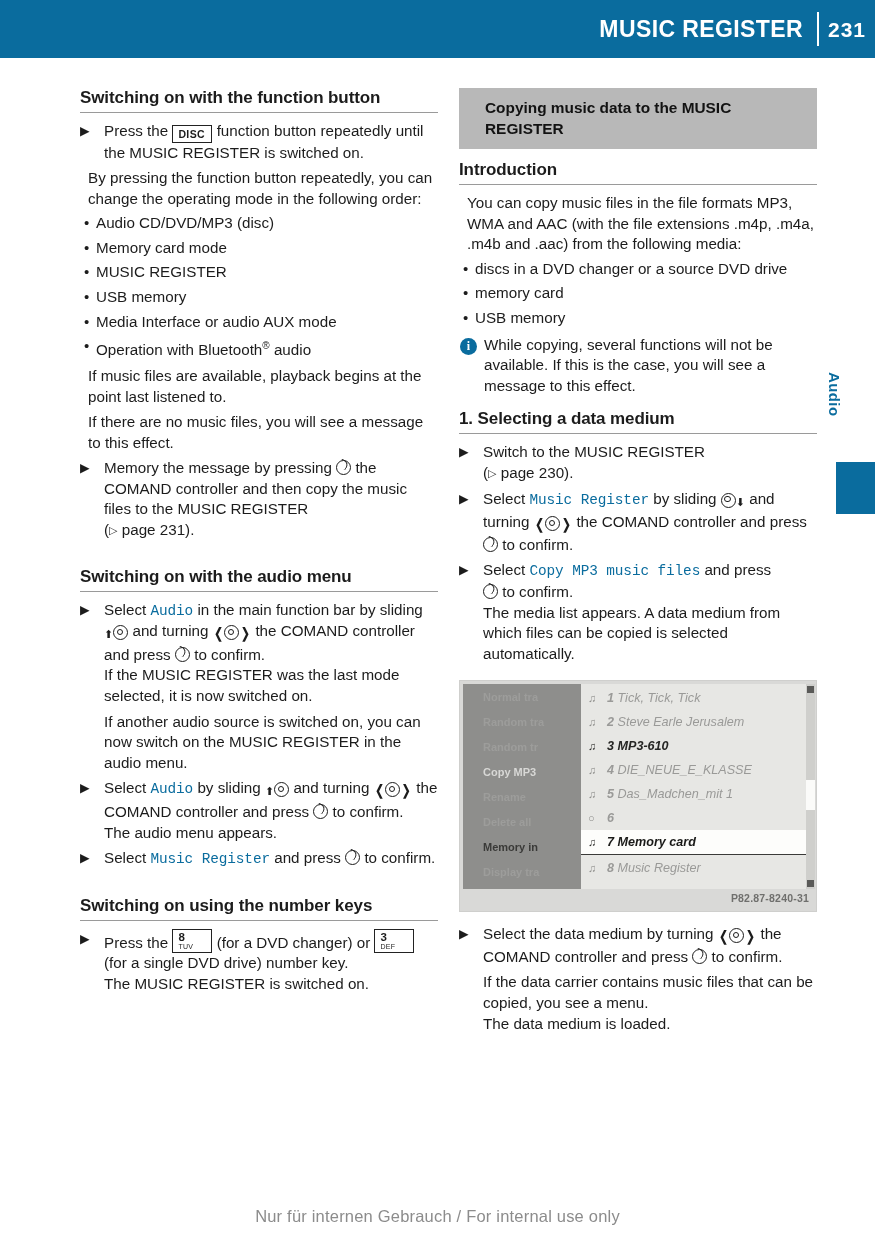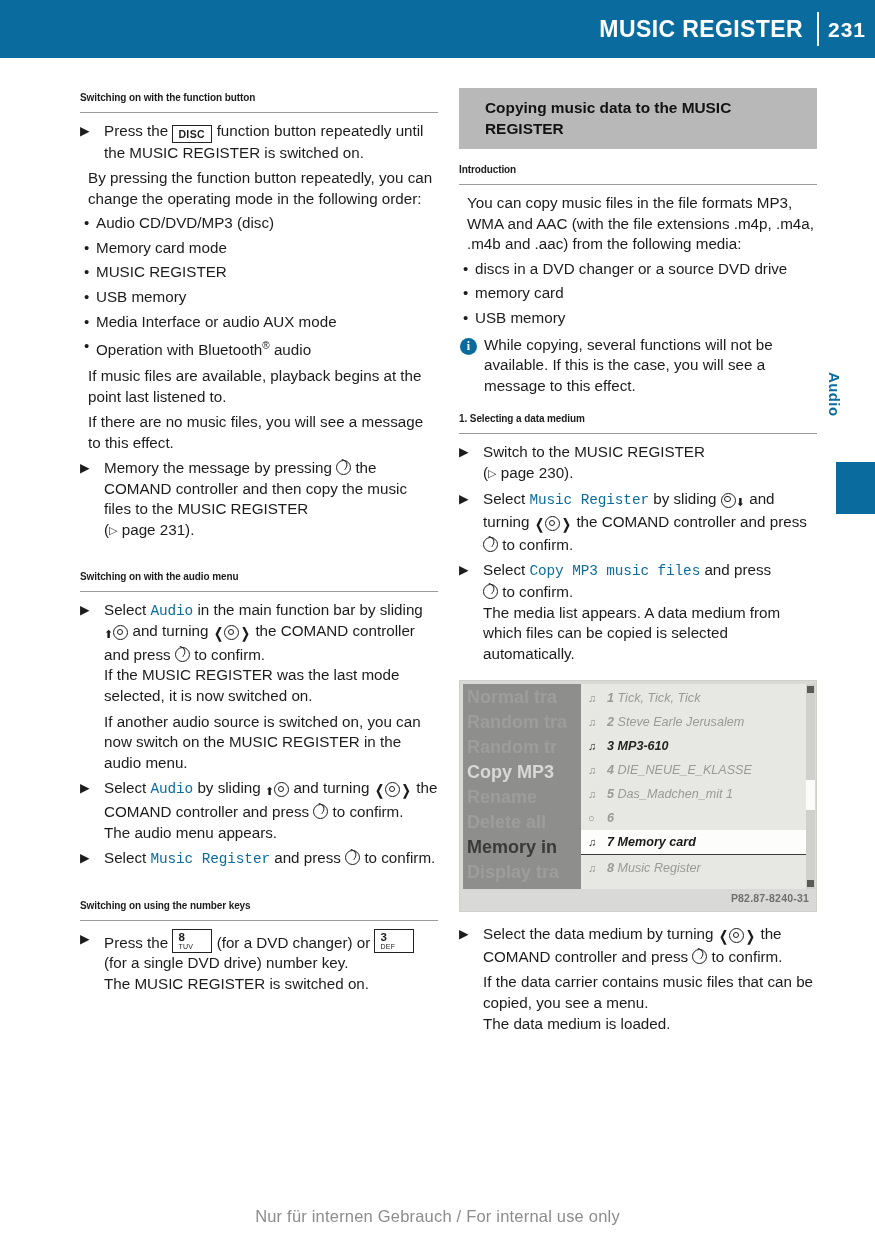--- a/index.html
+++ b/index.html
@@ -78,21 +78,21 @@
     width: 358px;
     font-size: 15.2px;
     line-height: 20.6px;
     color: #1c1c1c;
   }
   .col-left  { left: 80px; }
   .col-right { left: 459px; }
 
   
   h3.sub {
-    font-size: 10px;
+    font-size: 17px;
     font-weight: bold;
     margin: 0 0 3px 0;
     padding: 0 0 5px 0;
     border-bottom: 1.4px solid #9a9a9a;
     line-height: 19px;
     letter-spacing: -0.1px;
   }
   .spacer-lg { height: 26px; }
   .spacer-md { height: 13px; }
   .spacer-sm { height: 9px; }
@@ -273,24 +273,24 @@
     background: #e3e3e0;
   }
   .fig-menu {
     position: absolute;
     left: 0; top: 0;
     width: 118px; height: 205px;
     background: #8e8e8c;
   }
   .fig-menu-item {
     position: absolute;
-    left: 4px;
+    left: 20px;
     width: 112px;
     height: 22px;
-    font-size: 18px;
+    font-size: 11px;
     font-weight: bold;
     color: #d8d8d6;
     line-height: 22px;
     font-style: normal;
     white-space: nowrap;
     overflow: hidden;
   }
   .fig-menu-item.dim { color: #9d9d9b; }
   .fig-menu-item.dark { color: #3a3a38; }
   .fig-left-edge {

